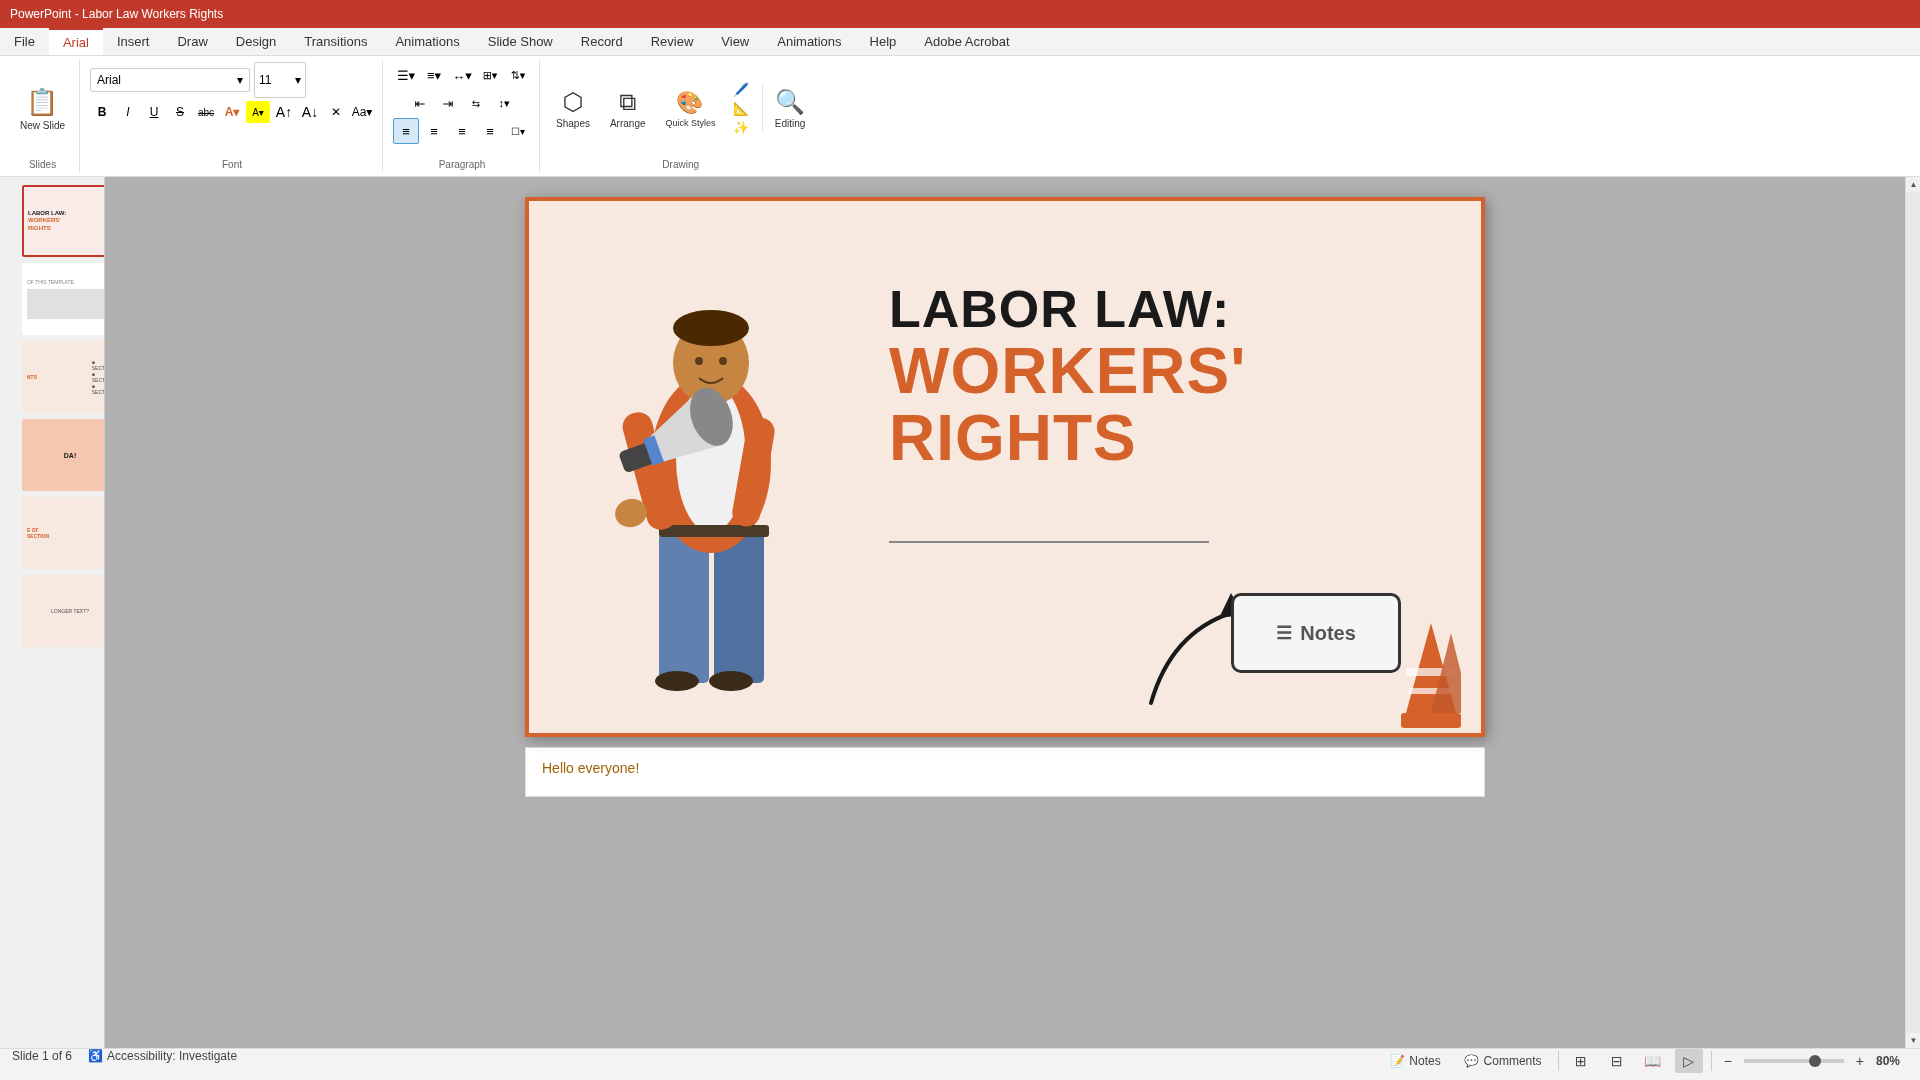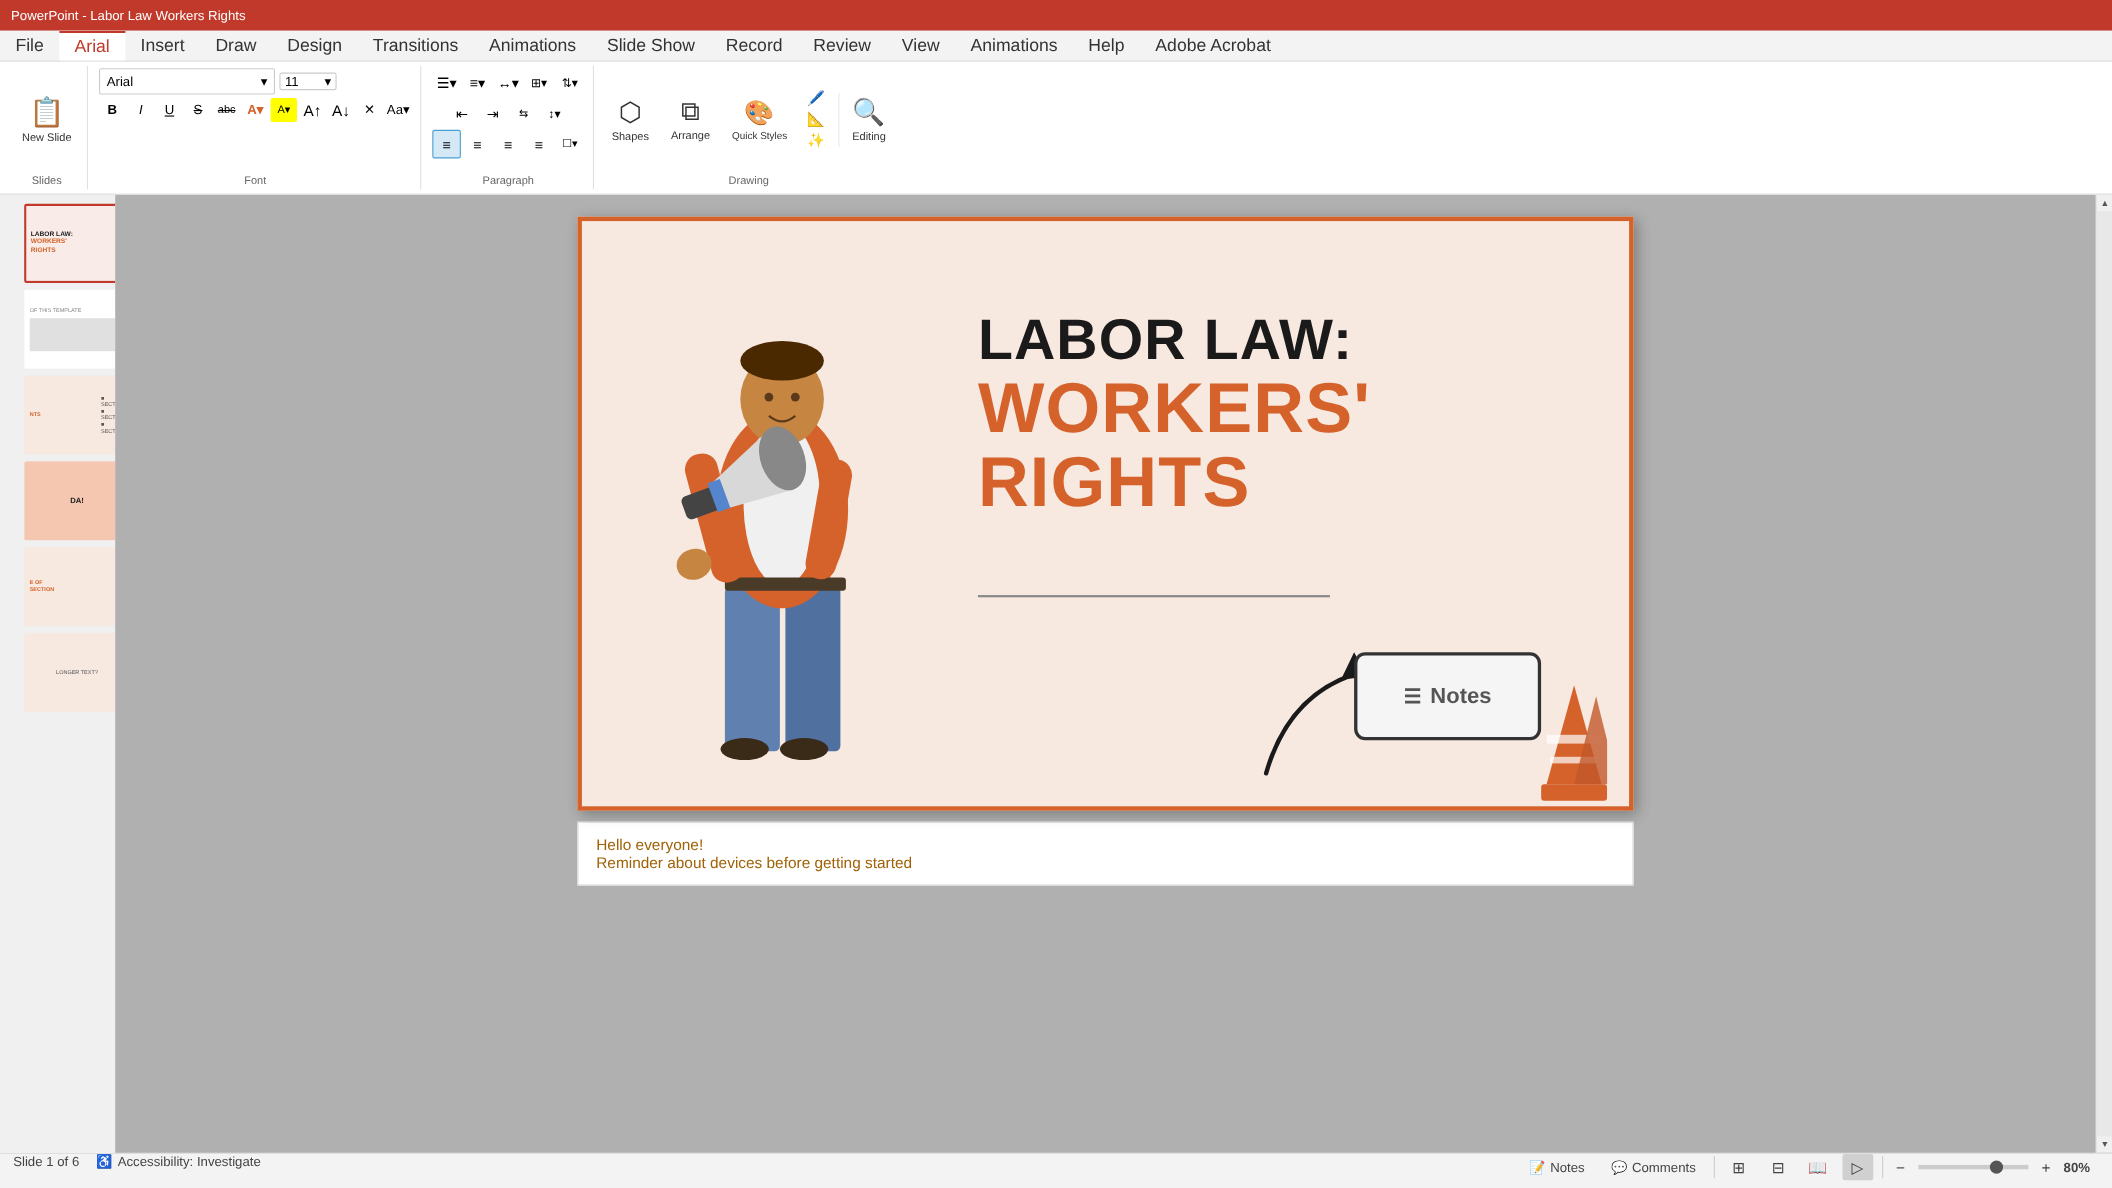--- a/index.html
+++ b/index.html
@@ -22,21 +22,21 @@
       border-bottom: 1px solid #ddd;
     }
     .ribbon-tabs {
       display: flex;
       background: #f3f3f3;
       border-bottom: 1px solid #ddd;
       height: 28px;
     }
     .ribbon-tab {
       padding: 12px 14px;
-      font-size: 16px;
+      font-size: 13px;
       display: flex;
       align-items: center;
       cursor: pointer;
       color: #333;
     }
     .ribbon-tab.active {
       background: white;
       border-top: 2px solid #c0392b;
       color: #c0392b;
     }
@@ -95,21 +95,21 @@
       padding: 0 6px;
       font-size: 12px;
       justify-content: space-between;
     }
     .font-size-box {
       display: flex;
       align-items: center;
       border: 1px solid #ccc;
       border-radius: 2px;
       width: 52px;
-      height: 16px;
+      height: 36px;
       padding: 0 4px;
       font-size: 12px;
       justify-content: space-between;
     }
     .font-controls-row {
       display: flex;
       gap: 2px;
       align-items: center;
     }
     .formatting-btn {
@@ -642,21 +642,20 @@
 
         <rect x="0" y="100" width="60" height="15" rx="3" fill="#d4622a"></rect>
 
         <polygon points="50,20 70,100 30,100" fill="#c0572a" opacity="0.8"></polygon>
       </svg>
 
     </div>
 
     <div class="slide-notes-text">
       <div style="font-size:14px;">Hello everyone!</div>
-      <div style="font-size:14px;">Reminder about devices before getting started</div>
     </div>
 
   </div>
 
   <div class="right-scroll">
     <div class="scroll-arrow">▲</div>
     <div class="scroll-track"></div>
     <div class="scroll-arrow">▼</div>
   </div>
 

